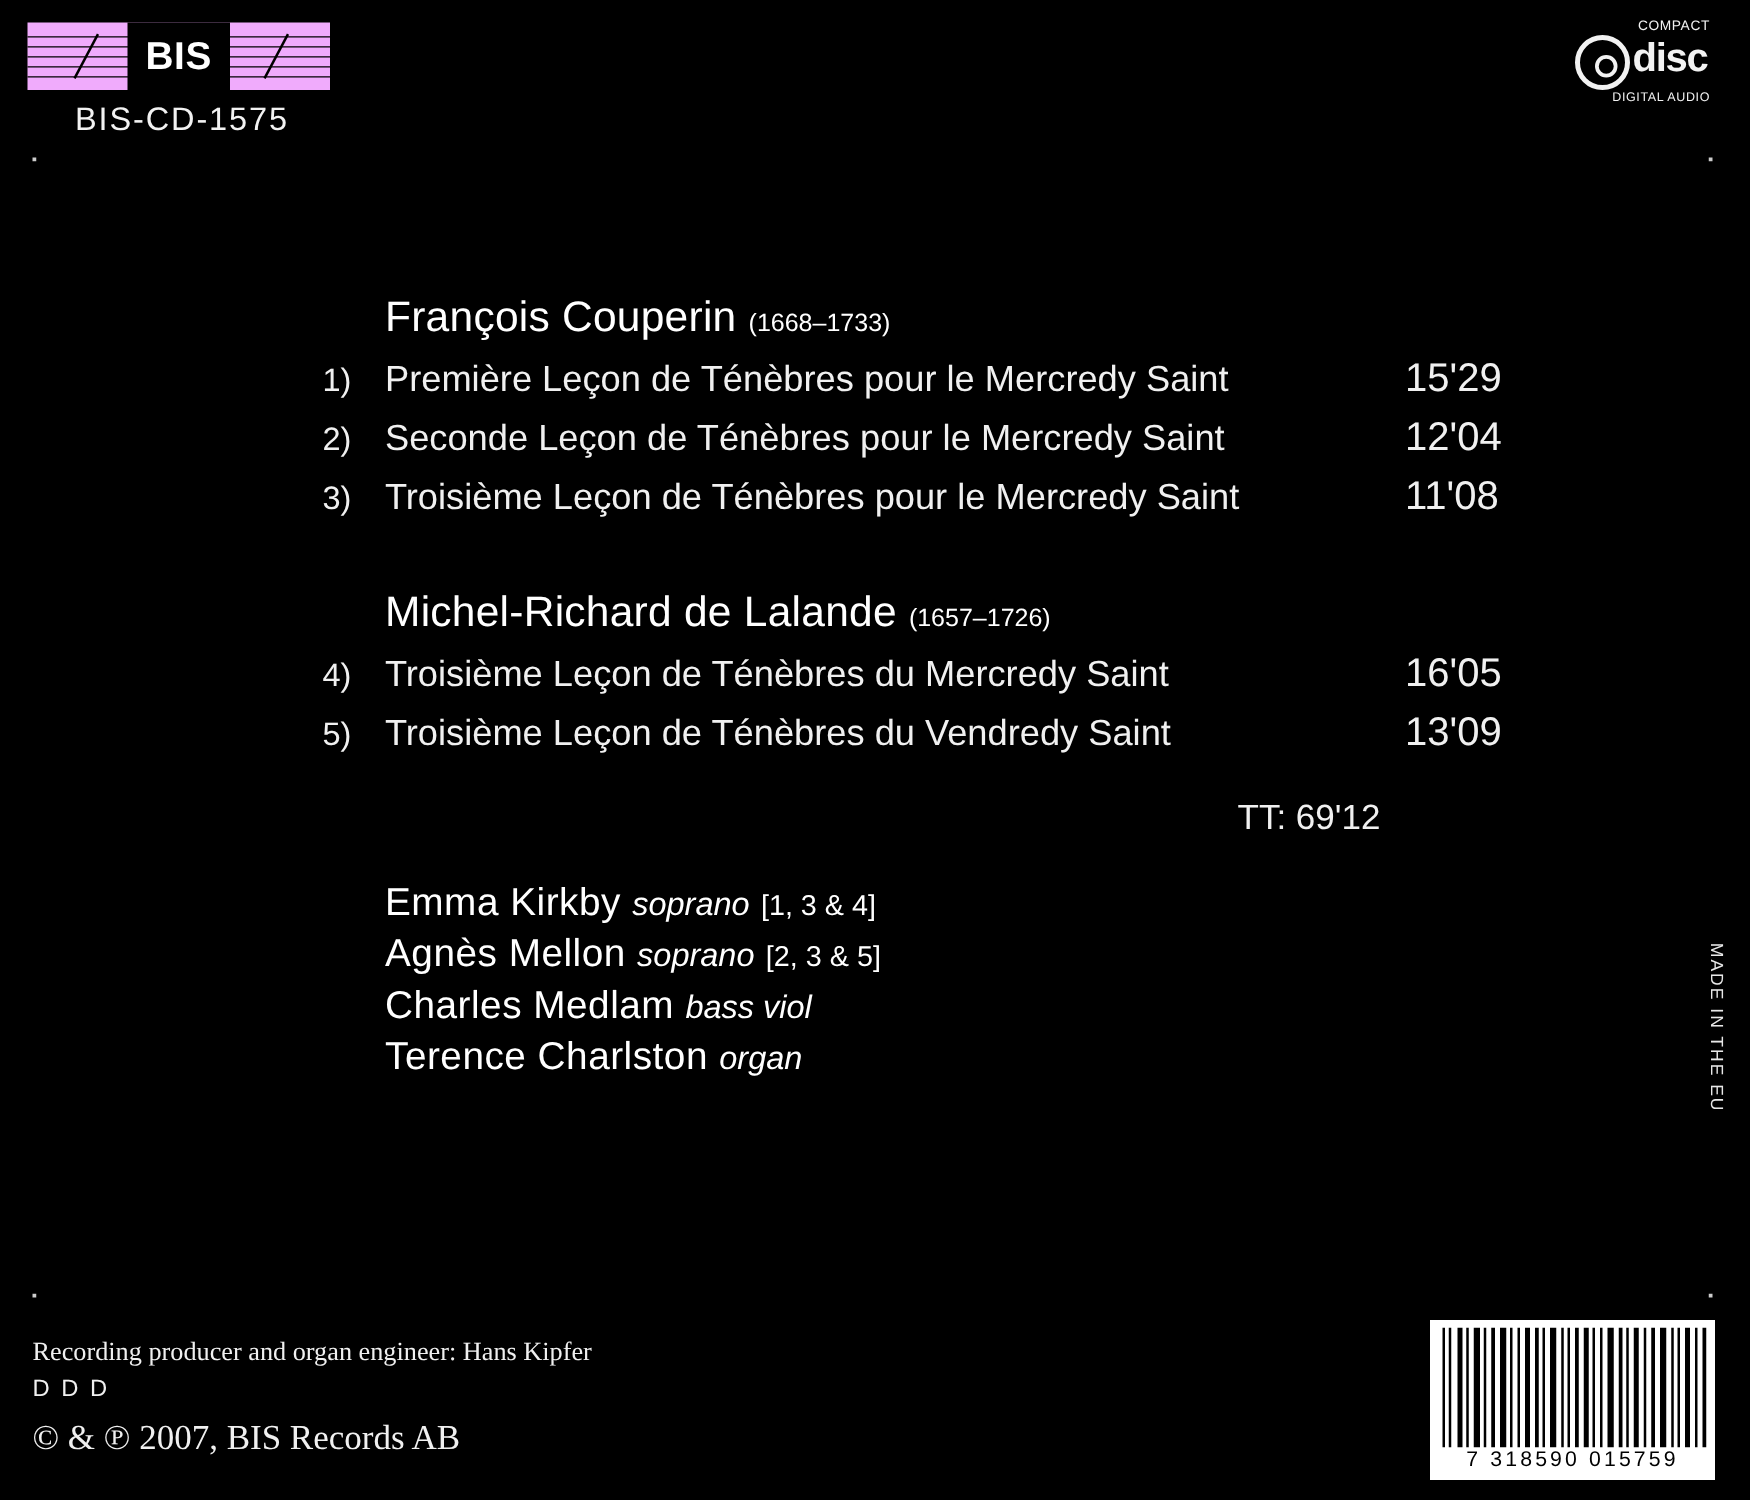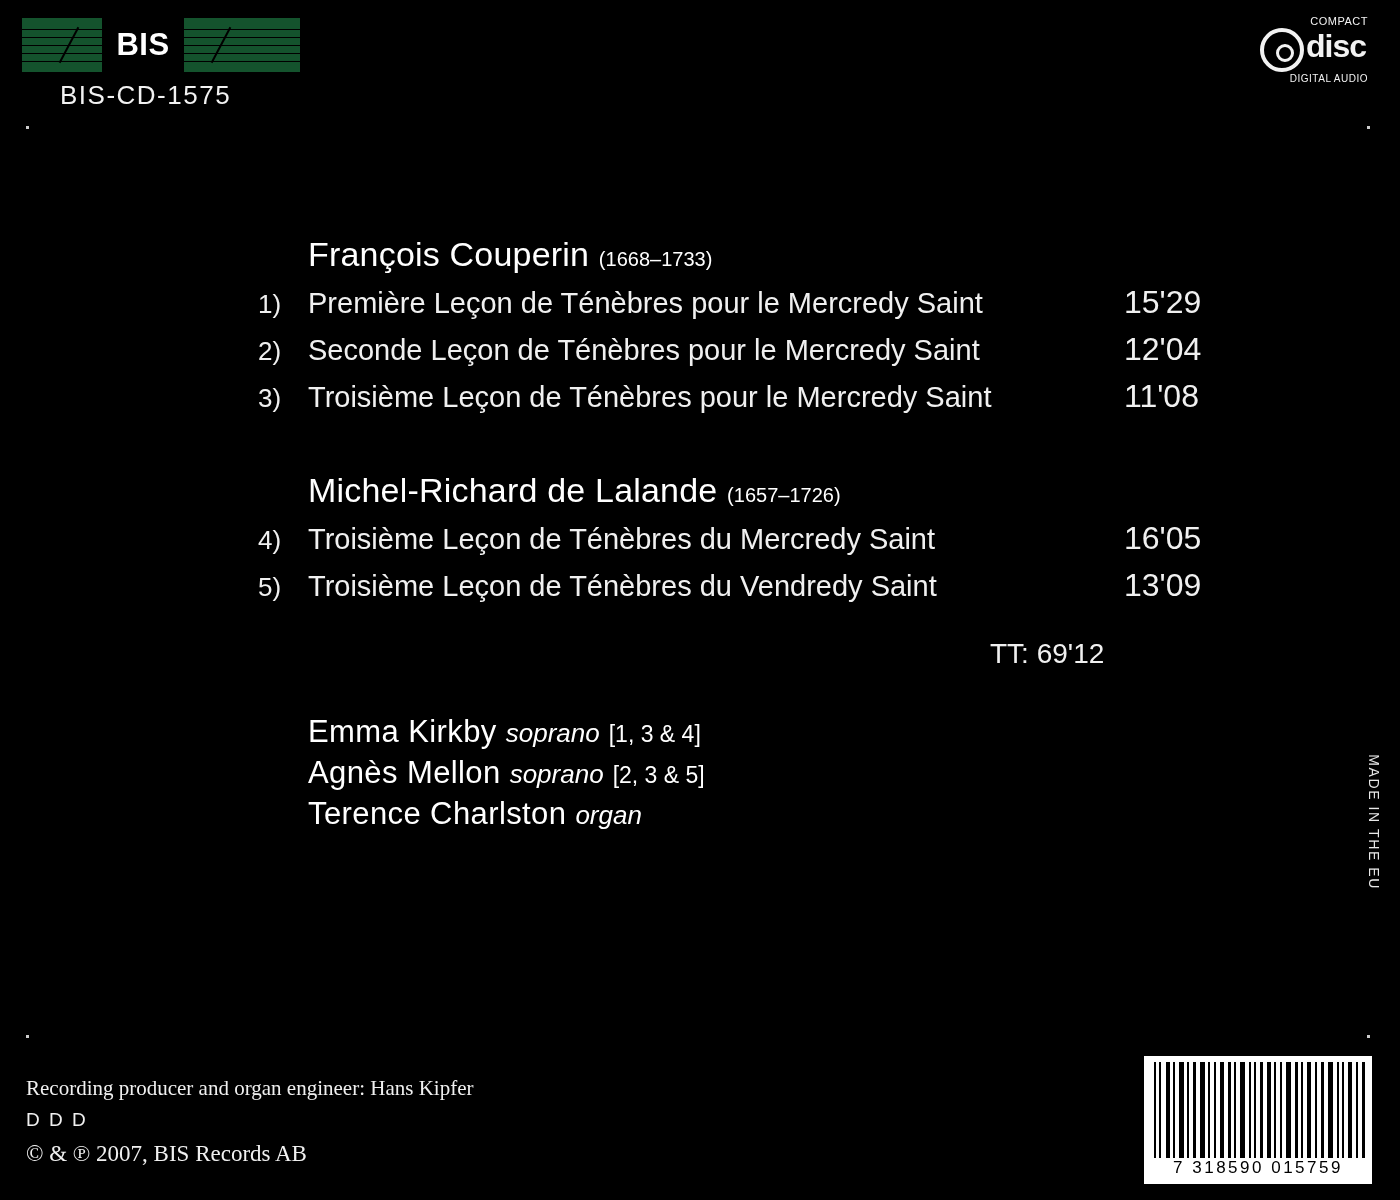--- a/index.html
+++ b/index.html
@@ -18,23 +18,23 @@
     background: #000000;
     color: #f2f2f2;
     overflow: hidden;
   }
 
   
   .bis-logo {
     position: absolute;
     left: 22px;
     top: 18px;
-    width: 278px;
+    width: 242px;
     height: 54px;
-    background: #14532d;
+    background: #f0abfc;
   }
   .bis-logo .staff {
     position: absolute;
     left: 0;
     right: 0;
     height: 1px;
     background: #000000;
   }
   .bis-logo .staff.l1 { top: 11px; }
   .bis-logo .staff.l2 { top: 19px; }
@@ -181,21 +181,21 @@
   }
   .total-time {
     margin-top: 34px;
     margin-left: 742px;
     font-size: 28px;
     color: #f0f0f0;
   }
 
   
   .performers {
-    margin-top: 44px;
+    margin-top: 34px;
     margin-left: 60px;
   }
   .performer {
     font-size: 31px;
     margin-bottom: 5px;
     color: #ffffff;
     letter-spacing: 0.4px;
   }
   .performer .role {
     font-style: italic;
@@ -216,21 +216,21 @@
     line-height: 1.55;
     color: #f0f0f0;
     font-family: "Liberation Serif", serif;
   }
   .footer .ddd {
     letter-spacing: 2px;
     font-family: "Liberation Sans", sans-serif;
     font-size: 19px;
   }
   .footer .copyline {
-    font-size: 23px;
+    font-size: 28px;
     margin-top: 2px;
   }
 
   
   .made-in {
     position: absolute;
     right: 18px;
     top: 890px;
     transform: rotate(90deg);
     transform-origin: right top;
@@ -364,20 +364,25 @@
     <div class="performers">
       <div class="performer">
         <span>Emma Kirkby</span>
         <span class="role">soprano</span>
         <span class="tracks">[1, 3 &amp; 4]</span>
       </div>
       <div class="performer">
         <span>Agnès Mellon</span>
         <span class="role">soprano</span>
         <span class="tracks">[2, 3 &amp; 5]</span>
+      </div>
+      <div class="performer">
+        <span>Charles Medlam</span>
+        <span class="role">bass viol</span>
+        <span class="tracks"></span>
       </div>
       <div class="performer">
         <span>Terence Charlston</span>
         <span class="role">organ</span>
         <span class="tracks"></span>
       </div>
     </div>
   </div>
 
   <div class="footer">

